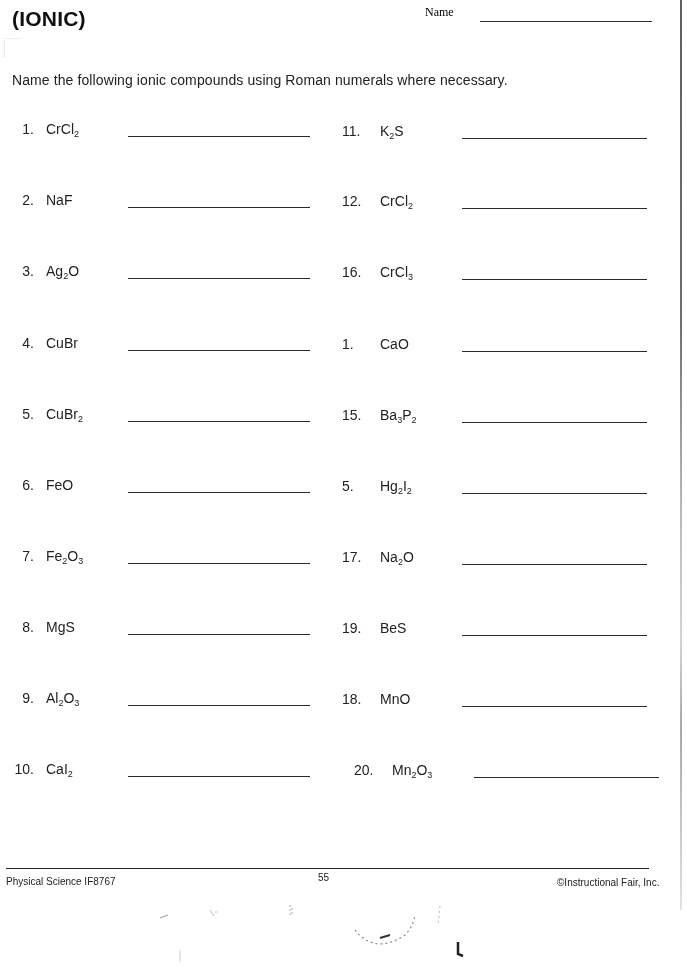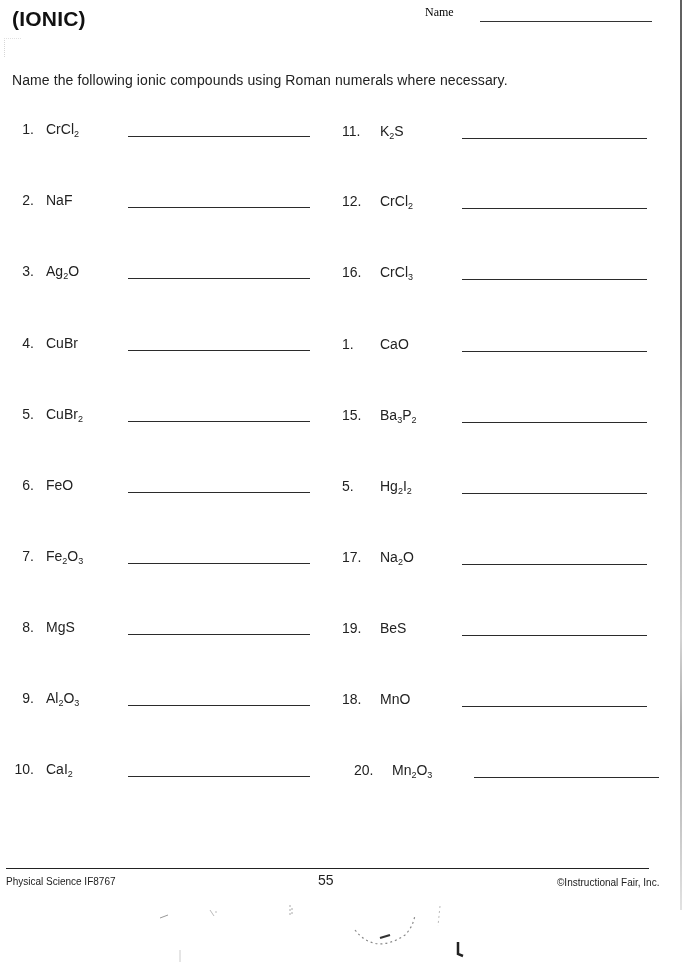--- a/index.html
+++ b/index.html
@@ -50,21 +50,21 @@
 
     .footer-rule {
       position:absolute; left:6px; top:868px; width:643px; height:0;
       border-bottom:1.5px solid #222;
     }
     .footer-left {
       position:absolute; left:6px; top:876px; font-size:10px;
       font-family:"Liberation Sans", sans-serif; color:#222;
     }
     .footer-page {
-      position:absolute; left:318px; top:872px; font-size:14px;
+      position:absolute; left:318px; top:872px; font-size:10px;
       font-family:"Liberation Sans", sans-serif; color:#222;
     }
     .footer-right {
       position:absolute; left:557px; top:877px; font-size:10px;
       font-family:"Liberation Sans", sans-serif; color:#222;
     }
     .scan-edge {
       position:absolute; left:680px; top:0; width:2px; height:910px;
       background:linear-gradient(#444 0%, #555 35%, #aaa 55%, #ccc 70%, #999 80%, #ddd 100%);
       opacity:0.85;

